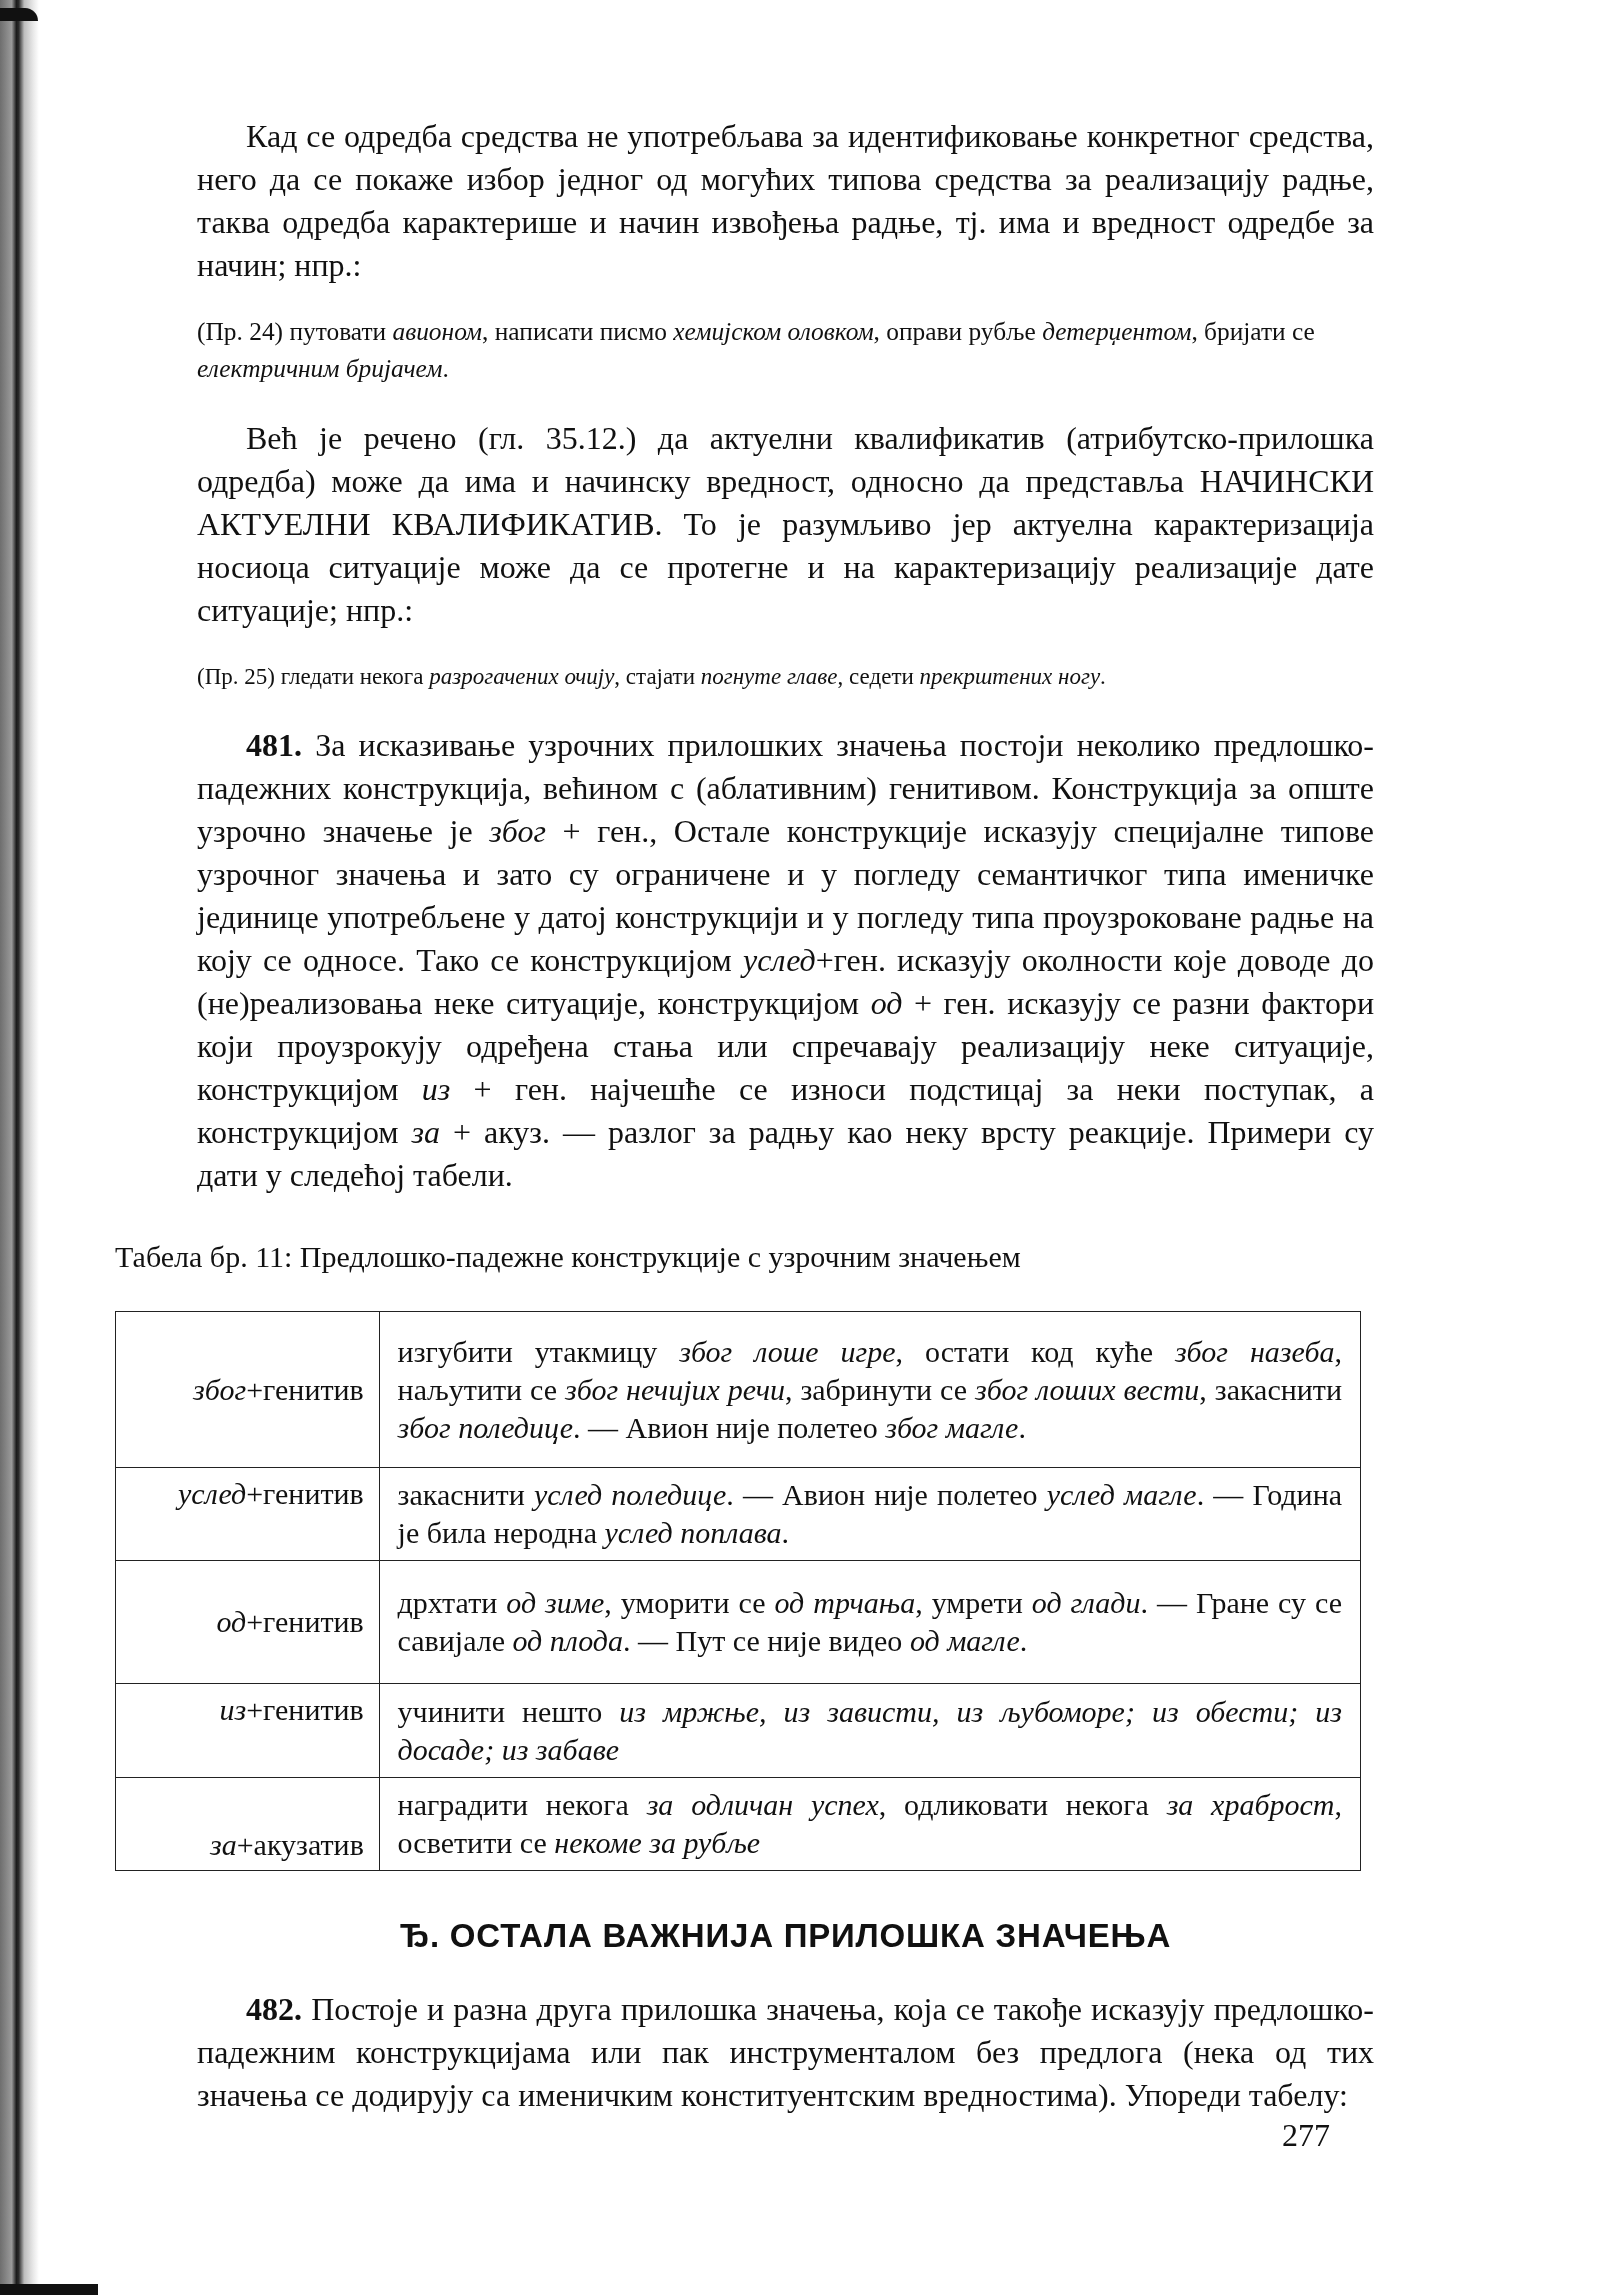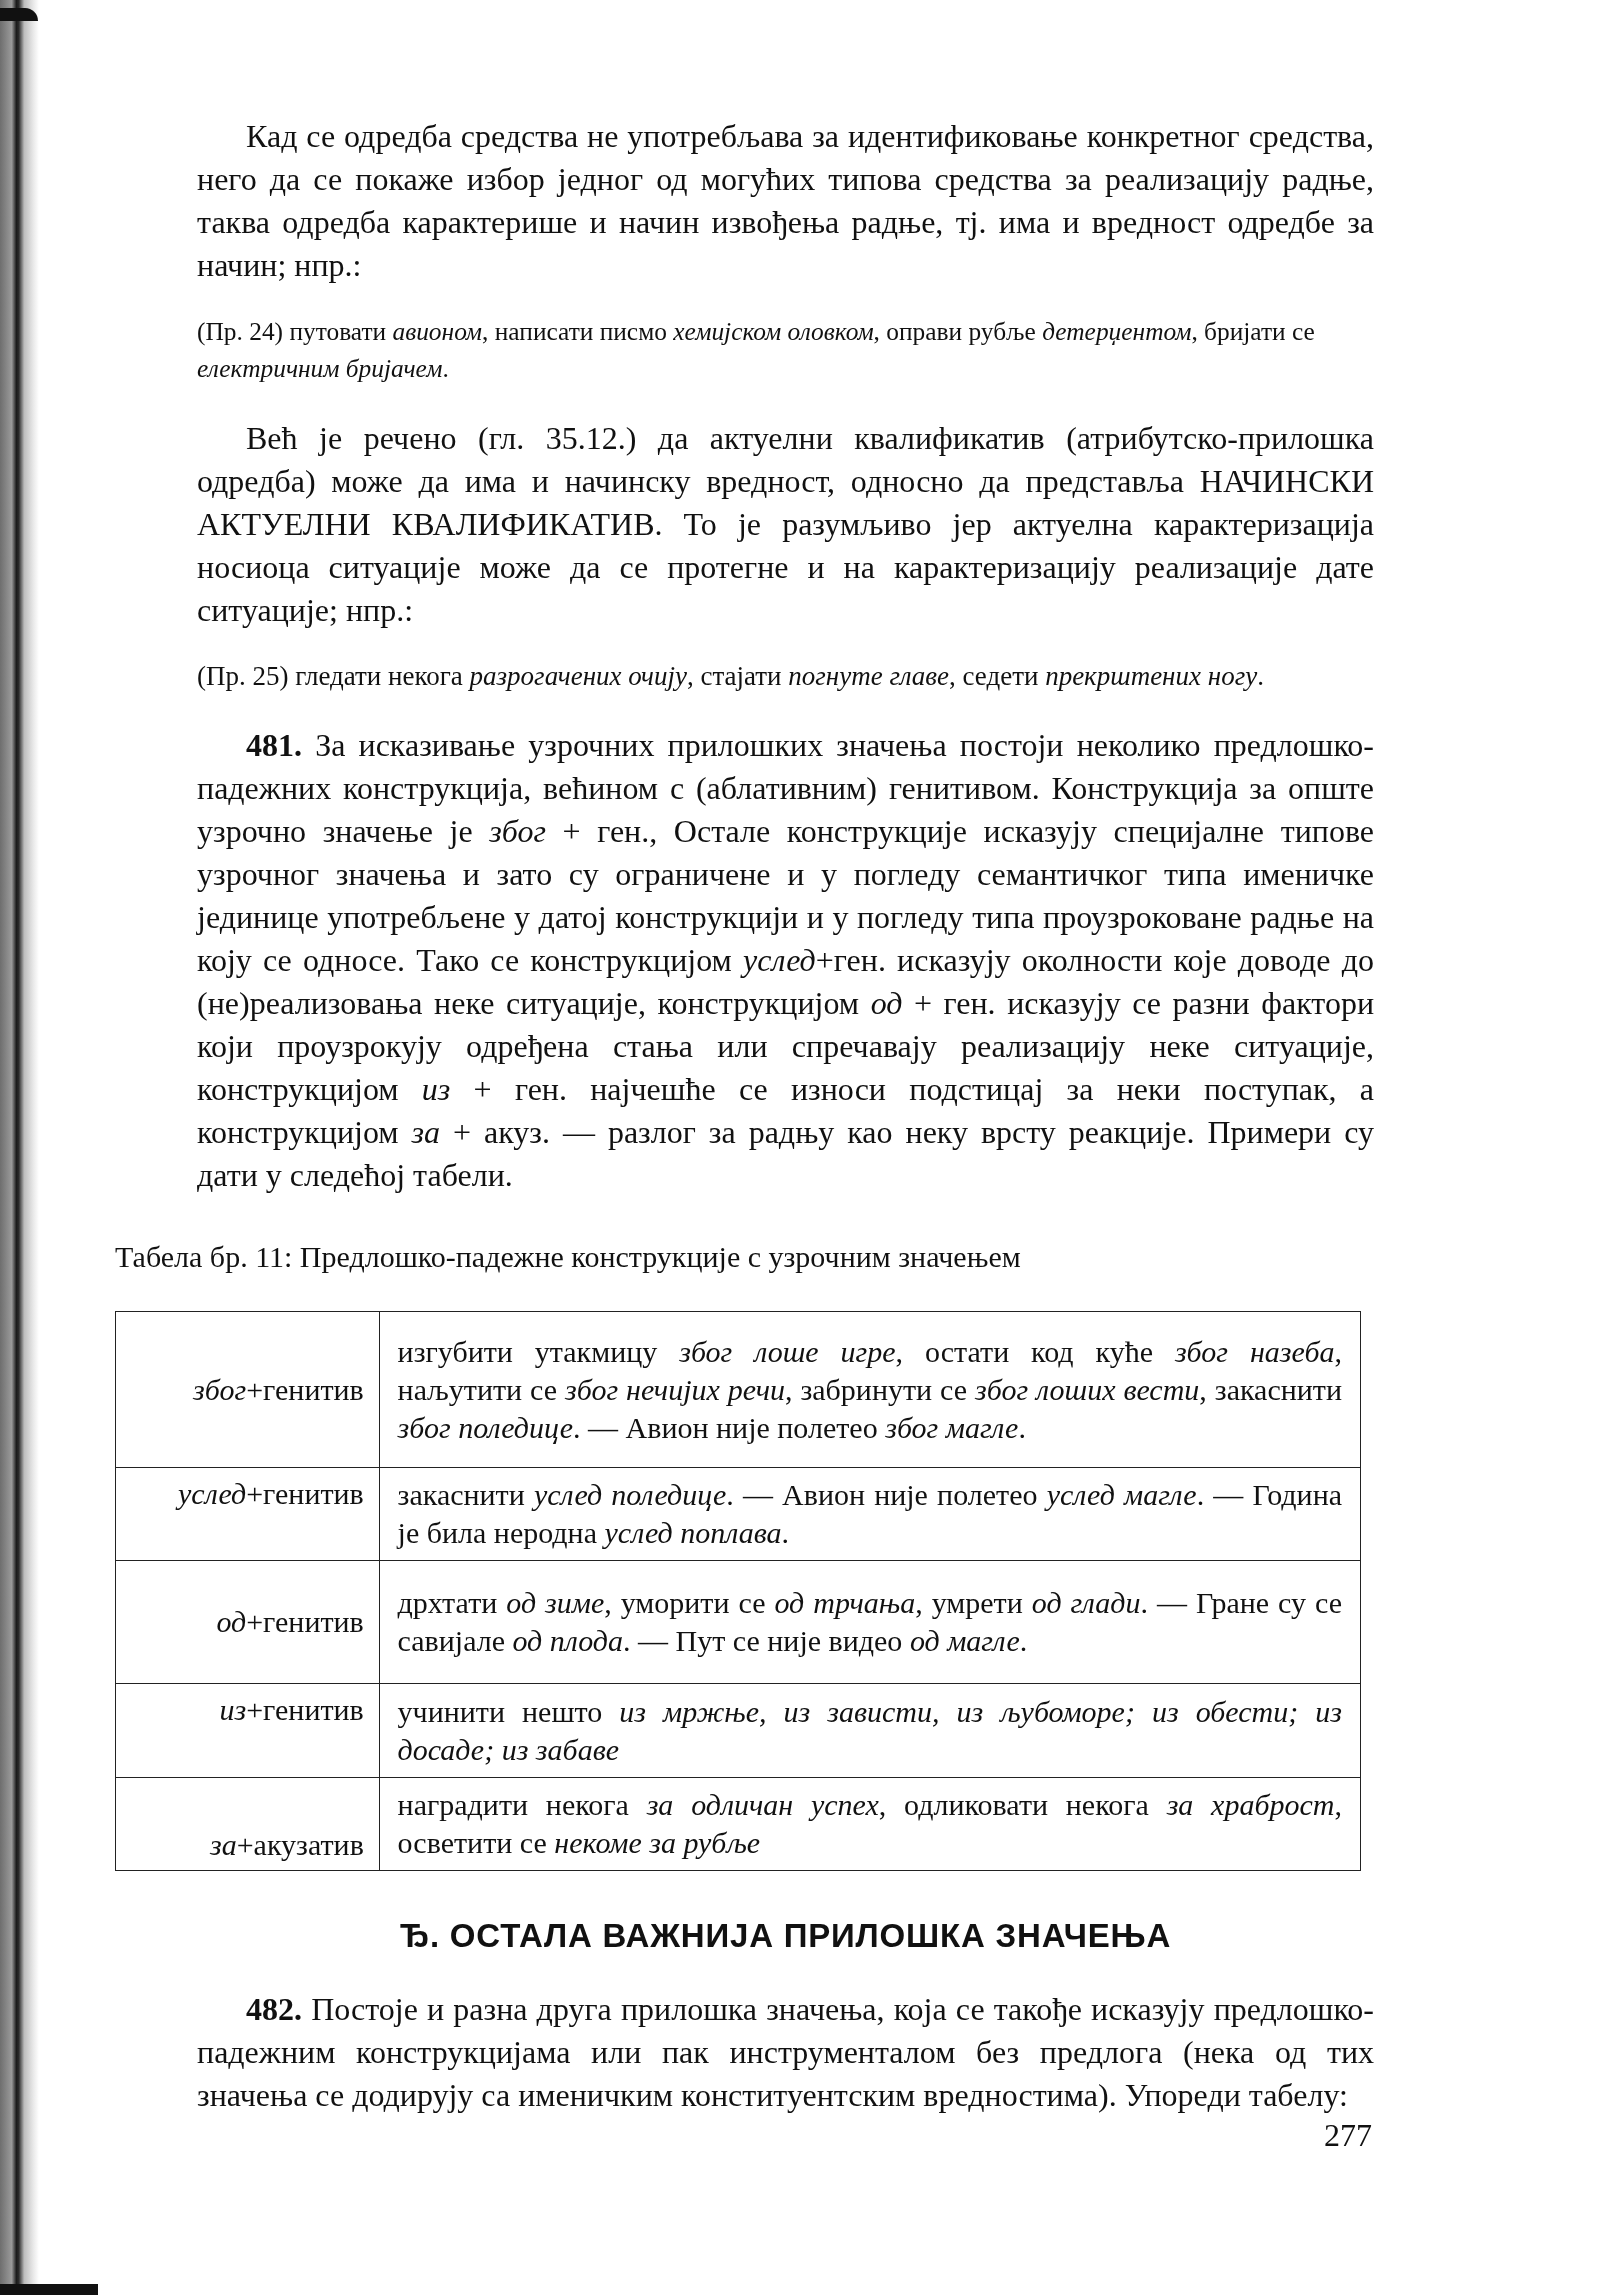--- a/index.html
+++ b/index.html
@@ -38,41 +38,41 @@
   table.tbl {
     position: relative; margin-left: -82px; width: 1246px;
     border-collapse: collapse; font-size: 30px; line-height: 38px;
   }
   table.tbl td {
     border: 1.6px solid #222; vertical-align: middle; padding: 6.6px 14.8px; text-align: right;
   }
   table.tbl td.left { width: 238px; padding-left: 9.8px; }
   table.tbl td.right { text-align: justify; padding: 8.2px 18px 8.2px 18px; }
   table.tbl tr:last-child td.left { vertical-align: bottom; }
-  .pagenum { position: absolute; left: 1324px; top: 2117px; font-size: 32px; }
+  .pagenum { position: absolute; left: 1282px; top: 2117px; font-size: 32px; }
 </style>
 </head>
 <body>
 
 <div class="spine"></div>
 <div class="spine-top"></div>
 <div class="spine-bottom"></div>
 
 <div class="page">
 
   <p class="indent">Кад се одредба средства не употребљава за идентификовање конкретног средства, него да се покаже избор једног од могућих типова средства за реализацију радње, таква одредба карактерише и начин извођења радње, тј. има и вредност одредбе за начин; нпр.:</p>
 
   <div class="example bold">
     <span class="tag">(Пр. 24)</span>
     <span>путовати </span><i>авионом</i><span>, написати писмо </span><i>хемијском оловком</i><span>, оправи рубље </span><i>детерџентом</i><span>, бријати се </span><i>електричним бријачем</i><span>.</span>
   </div>
 
   <p class="indent">Већ је речено (гл. 35.12.) да актуелни квалификатив (атрибутско-прилошка одредба) може да има и начинску вредност, односно да представља НАЧИНСКИ АКТУЕЛНИ КВАЛИФИКАТИВ. То је разумљиво јер актуелна карактеризација носиоца ситуације може да се протегне и на карактеризацију реализације дате ситуације; нпр.:</p>
 
-  <div class="example" style="font-size:27px;">
+  <div class="example" style="font-size:23px;">
     <span class="tag">(Пр. 25)</span>
     <span>гледати некога </span><i>разрогачених очију</i><span>, стајати </span><i>погнуте главе</i><span>, седети </span><i>прекрштених ногу</i><span>.</span>
   </div>
 
 
   <p class="indent"><span class="num">481.</span><span> За исказивање узрочних прилошких значења постоји неколико предлошко-падежних конструкција, већином с (аблативним) генитивом. Конструкција за опште узрочно значење је </span><i>због</i><span> + ген., Остале конструкције исказују специјалне типове узрочног значења и зато су ограничене и у погледу семантичког типа именичке јединице употребљене у датој конструкцији и у погледу типа проузроковане радње на коју се односе. Тако се конструкцијом </span><i>услед</i><span>+ген. исказују околности које доводе до (не)реализовања неке ситуације, конструкцијом </span><i>од</i><span> + ген. исказују се разни фактори који проузрокују одређена стања или спречавају реализацију неке ситуације, конструкцијом </span><i>из</i><span> + ген. најчешће се износи подстицај за неки поступак, а конструкцијом </span><i>за</i><span> + акуз. — разлог за радњу као неку врсту реакције. Примери су дати у следећој табели.</span></p>
 
   <div class="caption">Табела бр. 11: Предлошко-падежне конструкције с узрочним значењем</div>
 
   <table class="tbl">

